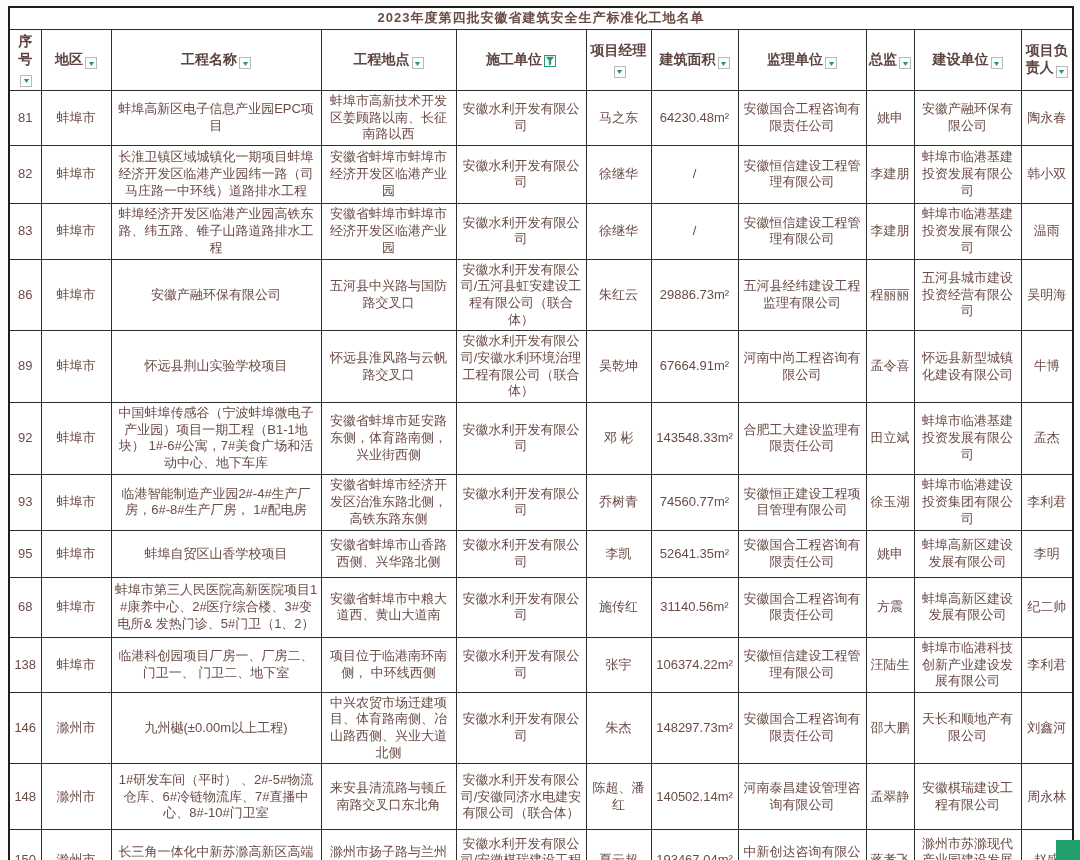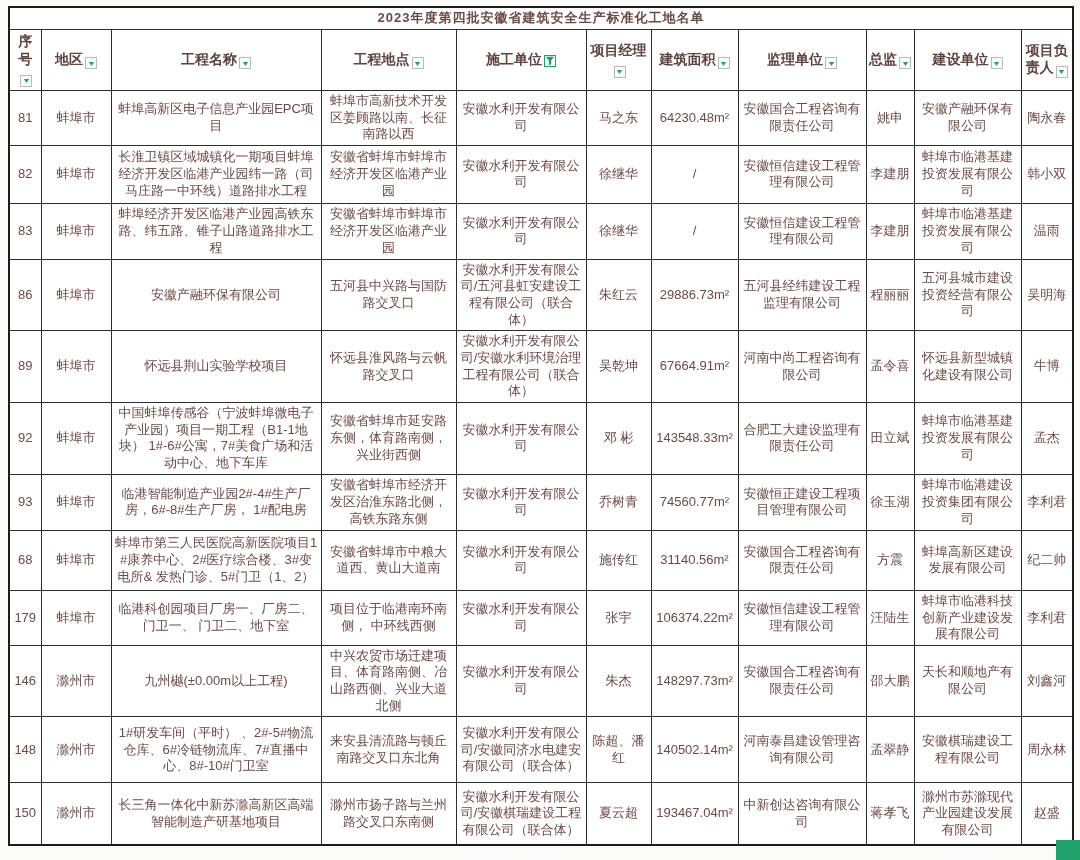--- a/index.html
+++ b/index.html
@@ -196,35 +196,48 @@
           <td>临港智能制造产业园2#-4#生产厂房，6#-8#生产厂房， 1#配电房</td>
           <td>安徽省蚌埠市经济开发区治淮东路北侧，高铁东路东侧</td>
           <td>安徽水利开发有限公司</td>
           <td>乔树青</td>
           <td>74560.77m²</td>
           <td>安徽恒正建设工程项目管理有限公司</td>
           <td>徐玉湖</td>
           <td>蚌埠市临港建设投资集团有限公司</td>
           <td>李利君</td>
         </tr>
+        <tr style="height: 47px;">
+          <td>95</td>
+          <td>蚌埠市</td>
+          <td>蚌埠自贸区山香学校项目</td>
+          <td>安徽省蚌埠市山香路西侧、兴华路北侧</td>
+          <td>安徽水利开发有限公司</td>
+          <td>李凯</td>
+          <td>52641.35m²</td>
+          <td>安徽国合工程咨询有限责任公司</td>
+          <td>姚申</td>
+          <td>蚌埠高新区建设发展有限公司</td>
+          <td>李明</td>
+        </tr>
         <tr style="height: 60px;">
           <td>68</td>
           <td>蚌埠市</td>
           <td>蚌埠市第三人民医院高新医院项目1#康养中心、2#医疗综合楼、3#变电所&amp; 发热门诊、5#门卫（1、2）</td>
           <td>安徽省蚌埠市中粮大道西、黄山大道南</td>
           <td>安徽水利开发有限公司</td>
           <td>施传红</td>
           <td>31140.56m²</td>
           <td>安徽国合工程咨询有限责任公司</td>
           <td>方震</td>
           <td>蚌埠高新区建设发展有限公司</td>
           <td>纪二帅</td>
         </tr>
         <tr style="height: 55px;">
-          <td>179</td>
+          <td>138</td>
           <td>蚌埠市</td>
           <td>临港科创园项目厂房一、厂房二、 门卫一、 门卫二、地下室</td>
           <td>项目位于临港南环南侧， 中环线西侧</td>
           <td>安徽水利开发有限公司</td>
           <td>张宇</td>
           <td>106374.22m²</td>
           <td>安徽恒信建设工程管理有限公司</td>
           <td>汪陆生</td>
           <td>蚌埠市临港科技创新产业建设发展有限公司</td>
           <td>李利君</td>

